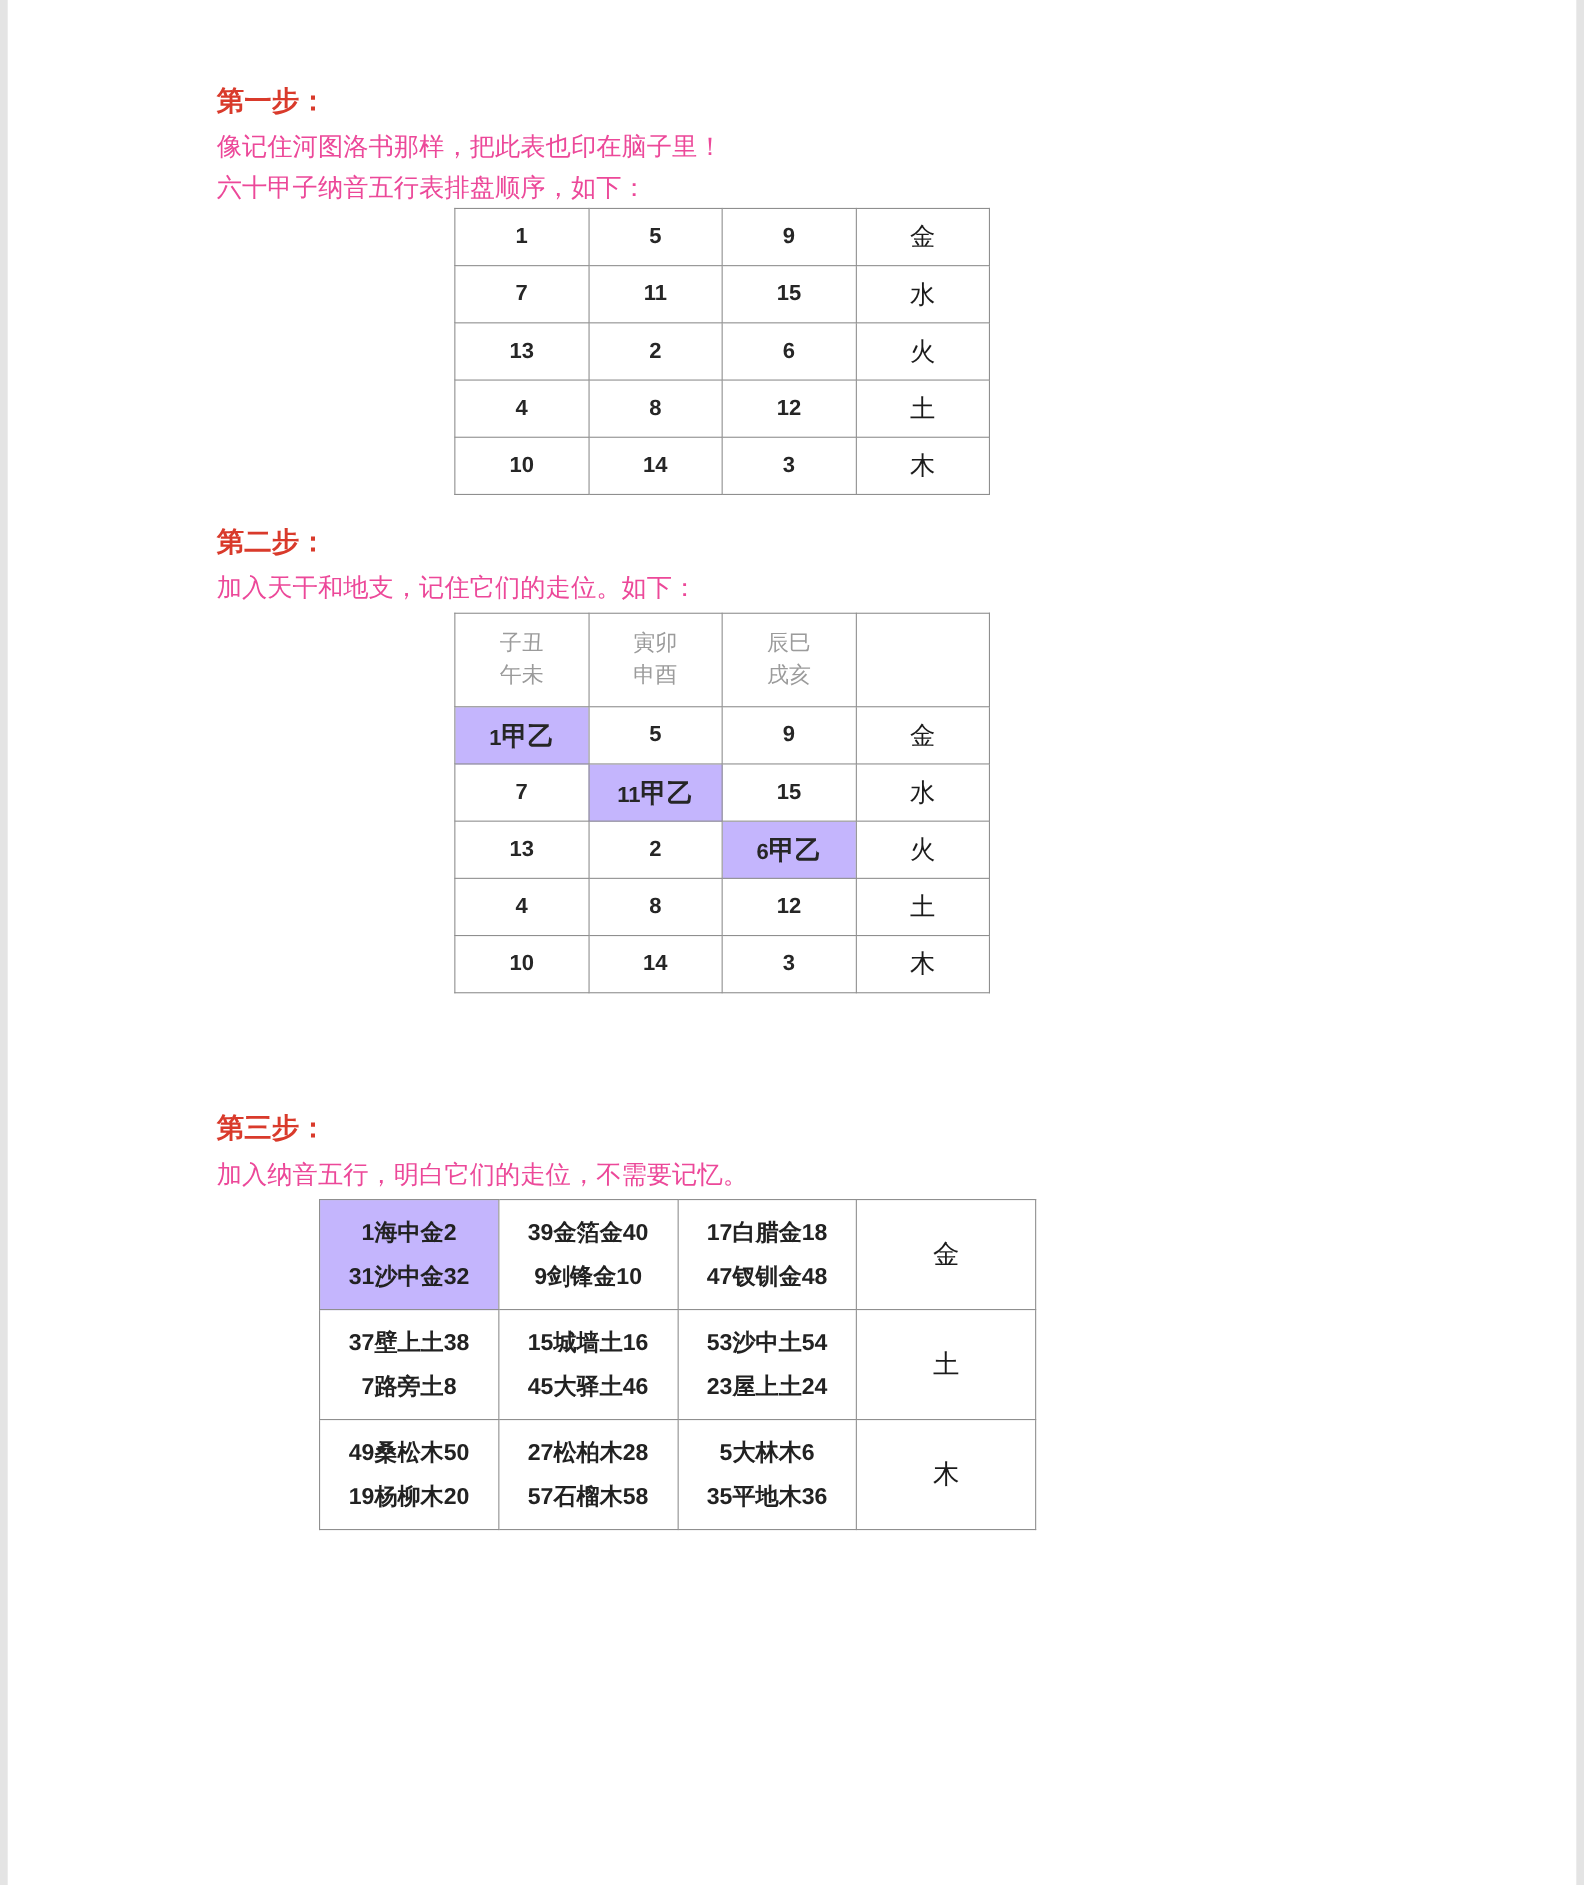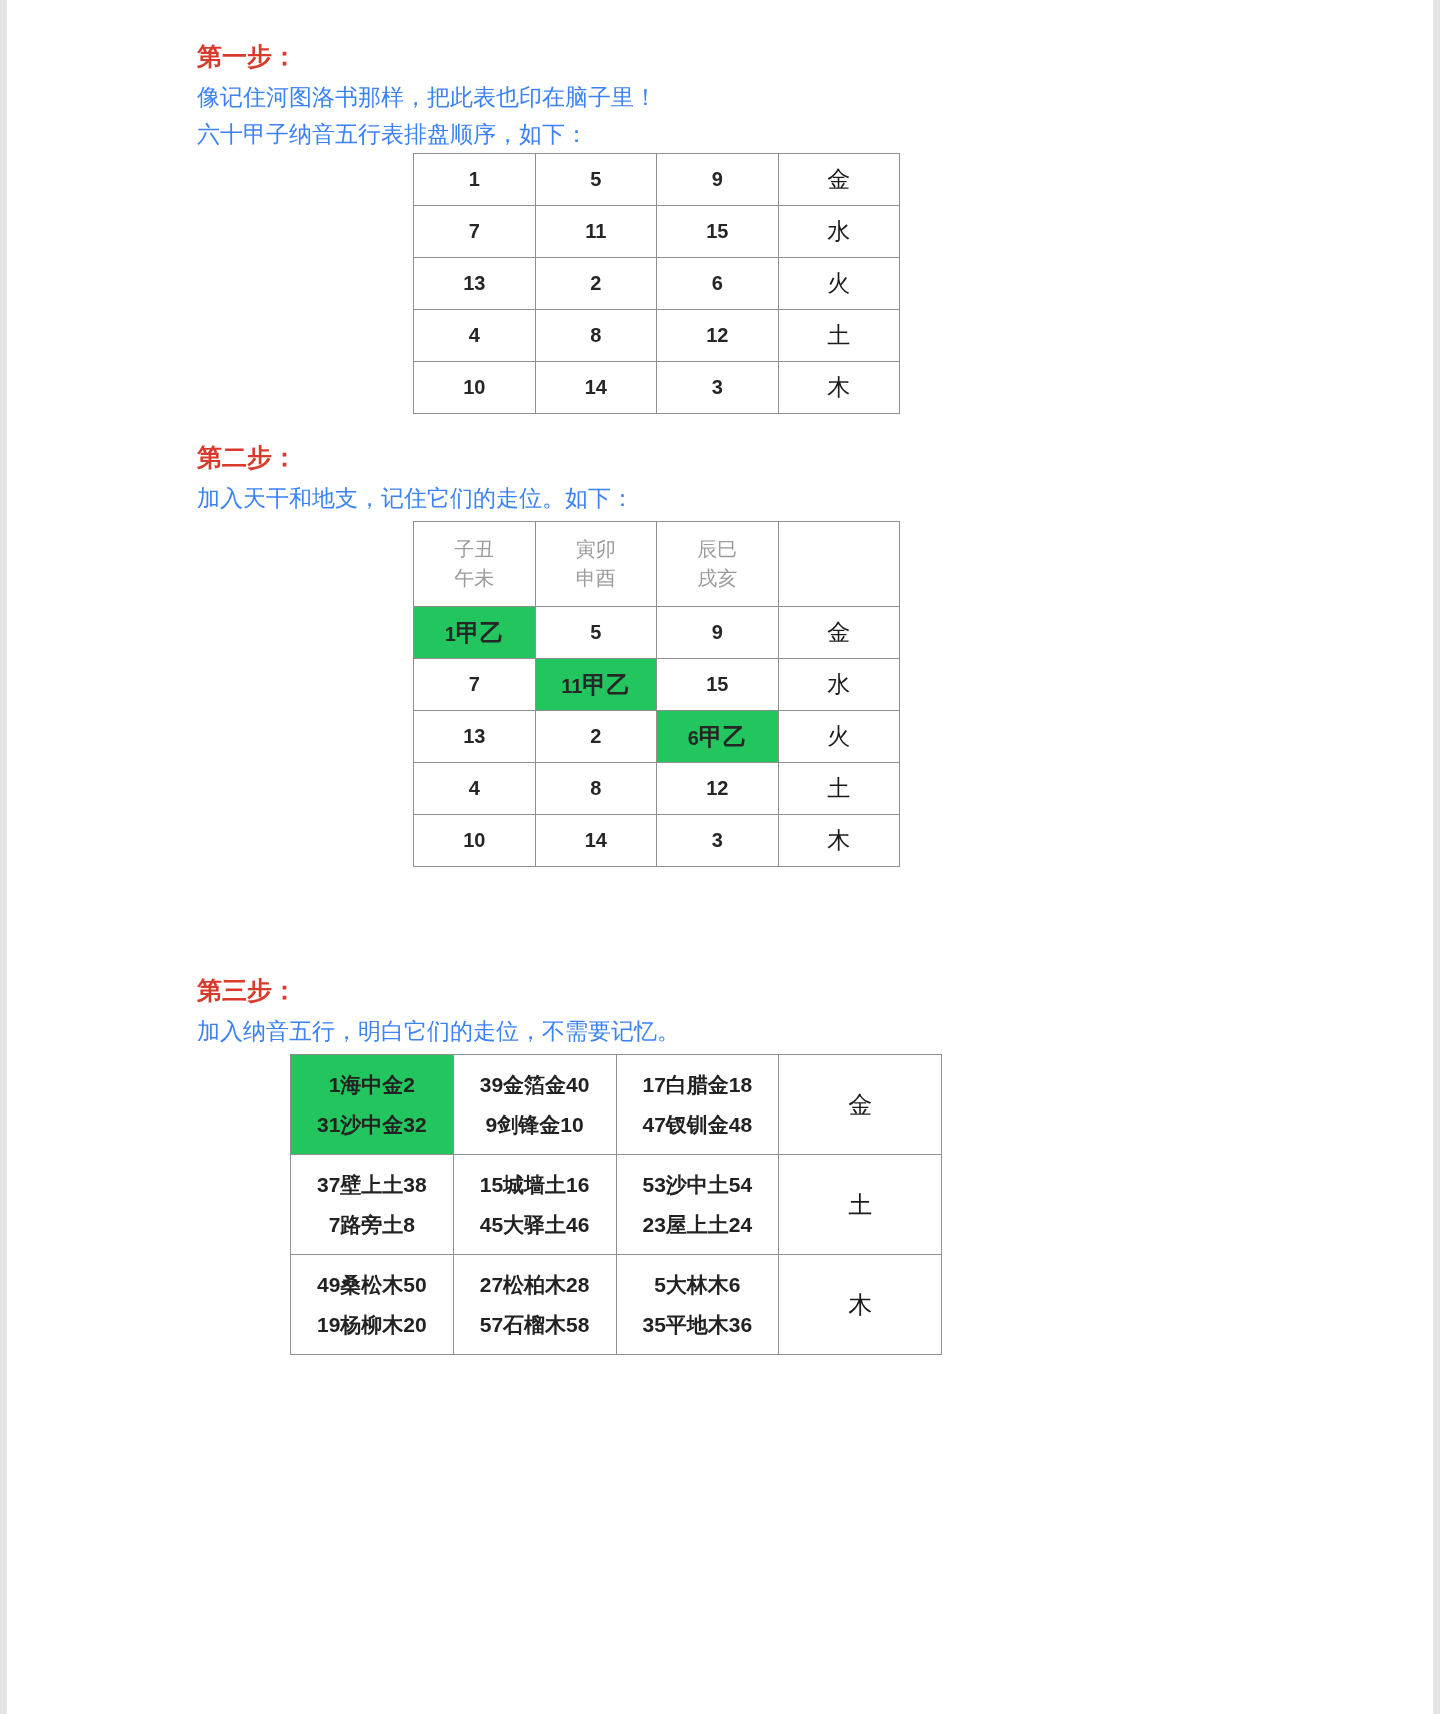--- a/index.html
+++ b/index.html
@@ -9,47 +9,47 @@
     background: #ffffff;
     font-family: "Liberation Sans", "DejaVu Sans", sans-serif;
     color: #1b1b1b;
     position: relative;
     overflow: hidden;
   }
   .edge { position: absolute; top: 0; bottom: 0; width: 7px; background: #e4e4e4; }
   .edge.left { left: 0; }
   .edge.right { right: 0; }
 
-  .content { padding-top: 41px; }
+  .content { padding-top: 77px; }
 
   .step-heading {
     margin: 0 0 8px 197px;
     font-size: 25px; line-height: 30px;
     font-weight: 700;
     color: #d93a2b;
   }
   .line {
     margin: 0 0 0 197px;
     font-size: 23px; line-height: 37px;
-    color: #3b82f6;
+    color: #ec4899;
   }
 
   table.tbl { border-collapse: collapse; table-layout: fixed; }
   .tbl td {
     border: 1px solid #8f8f8f;
     text-align: center; vertical-align: middle;
     padding: 0;
   }
 
   .tbl-small { width: 487px; margin: 0 0 0 413px; }
   .tbl-small td { width: 25%; height: 52px; font-size: 20px; font-weight: 600; color: #262626; }
   .tbl-small td.elem { font-size: 23px; font-weight: 400; color: #1b1b1b; }
   .tbl-small tr.hdr td { height: 85px; color: #9b9b9b; font-weight: 400; font-size: 20px; line-height: 29px; margin-top: 20px; }
 
-  .shaded { background: #22c55e; }
+  .shaded { background: #c4b5fd; }
   .num  { font-size: 20px; font-weight: 600; }
   .mark { font-size: 24px; font-weight: 700; }
 
   .sec2 { margin-top: 28px; }
   .sec3 { margin-top: 108px; }
   .tbl-t2 { margin-top: 4px; }
 
   .tbl-big { width: 652px; margin: 4px 0 0 290px; }
   .tbl-big td { width: 25%; height: 100px; font-size: 21px; font-weight: 600; line-height: 40px; color: #222222; }
   .tbl-big td.elem { font-size: 24px; font-weight: 400; color: #1b1b1b; }

